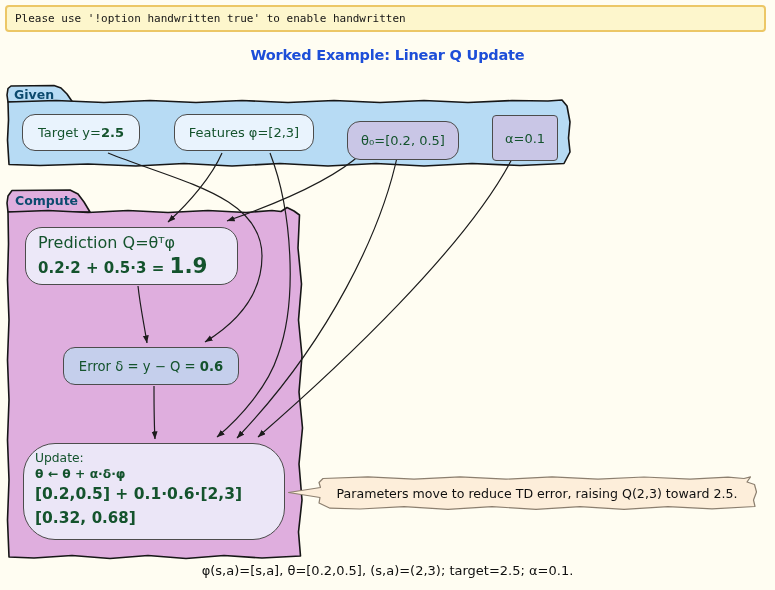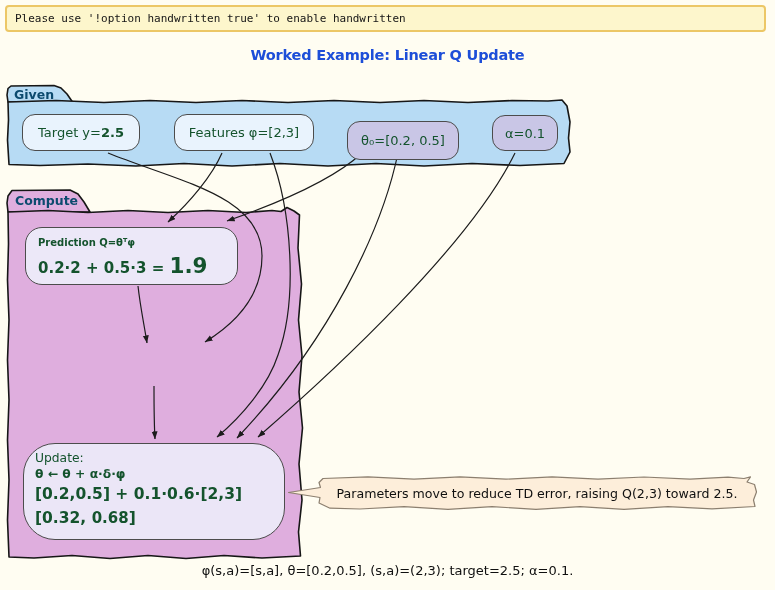--- a/index.html
+++ b/index.html
@@ -36,24 +36,24 @@
 
   .node{
     position:absolute;border:1.2px solid #4c4c4c;box-sizing:border-box;
     font-size:13px;color:#14532d;
   }
   .pill{display:flex;align-items:center;justify-content:center;}
 
   .n-target  {left:22px; top:114px;width:118px;height:37px;border-radius:13px;background:#e9f3fd;}
   .n-features{left:174px;top:114px;width:140px;height:37px;border-radius:13px;background:#e9f3fd;}
   .n-theta   {left:347px;top:113px;width:112px;height:39px;border-radius:13px;background:#c9c6e6;margin-top:8px;}
-  .n-alpha   {left:492px;top:115px;width:66px; height:36px;border-radius:13px;background:#c9c6e6;}
+  .n-alpha   {left:492px;top:115px;width:66px; height:46px;border-radius:4px;background:#c9c6e6;}
 
   .n-prediction{left:25px;top:227px;width:213px;height:58px;border-radius:17px;background:#ece8f8;padding:6px 12px;}
-  .n-prediction .l1{font-size:10px;line-height:18px;font-weight:bold;}
+  .n-prediction .l1{font-size:16px;line-height:18px;}
   .n-prediction .l2{font-size:15px;font-weight:bold;line-height:28px;}
   .n-prediction .big{font-size:21.5px;}
 
   .n-error{left:63px;top:347px;width:176px;height:38px;border-radius:12px;background:#c5cfec;font-size:13.2px;}
 
   .n-update{left:23px;top:443px;width:262px;height:97px;border-radius:32px;background:#ebe6f7;padding:7px 11px;}
   .n-update .l1{font-size:12.3px;line-height:15px;}
   .n-update .l2{font-size:12.3px;line-height:17px;font-weight:bold;}
   .n-update .l3{font-size:15.5px;font-weight:bold;line-height:22px;}
   .n-update .l4{font-size:15.5px;font-weight:bold;line-height:27px;}
@@ -127,20 +127,23 @@
   </div>
   <div class="node pill n-alpha">
     <span>α=0.1</span>
   </div>
 
   <div class="node n-prediction">
     <div class="l1">Prediction Q=θᵀφ</div>
     <div class="l2"><span>0.2·2 + 0.5·3 = </span><span class="big">1.9</span></div>
   </div>
 
+  <div class="node pill n-error">
+    <span><span>Error δ = y − Q = </span><b>0.6</b></span>
+  </div>
 
   <div class="node n-update">
     <div class="l1">Update:</div>
     <div class="l2">θ ← θ + α·δ·φ</div>
     <div class="l3">[0.2,0.5] + 0.1·0.6·[2,3]</div>
     <div class="l4"><span>[0.32, </span><span class="big">0.68</span><span>]</span></div>
   </div>
 
   <div class="callout-text">
     <span>Parameters move to reduce TD error, raising Q(2,3) toward 2.5.</span>

